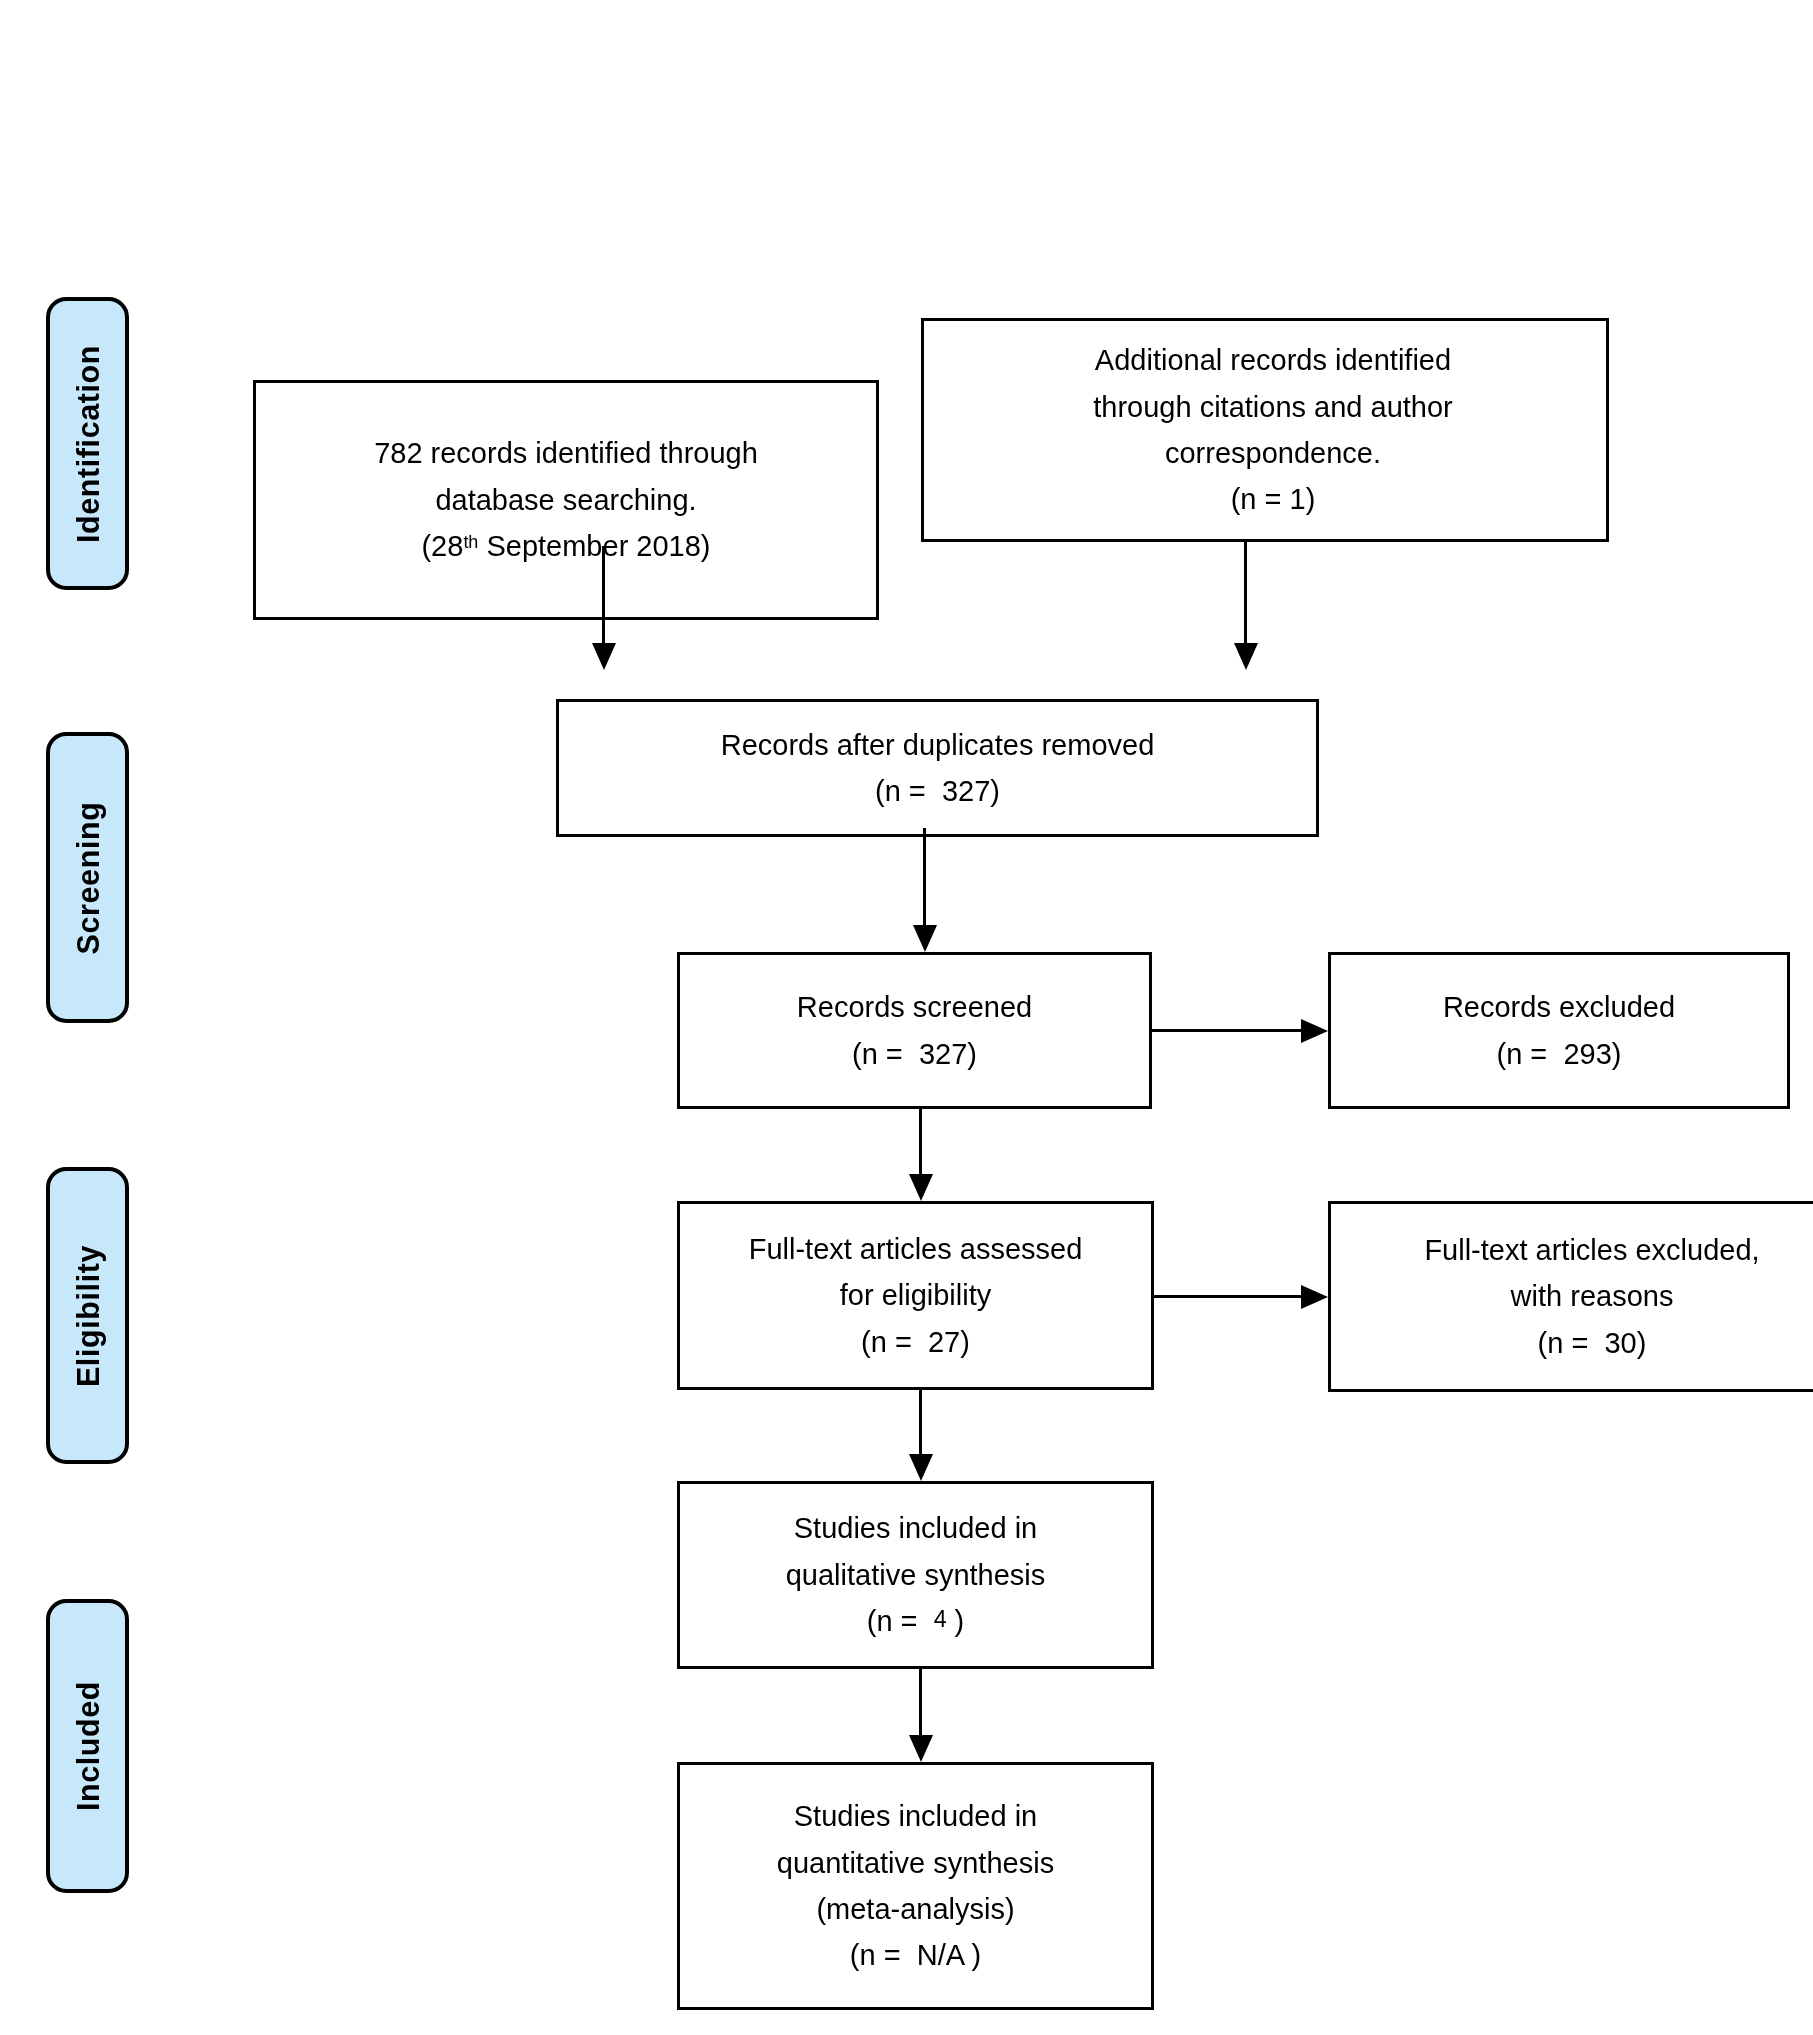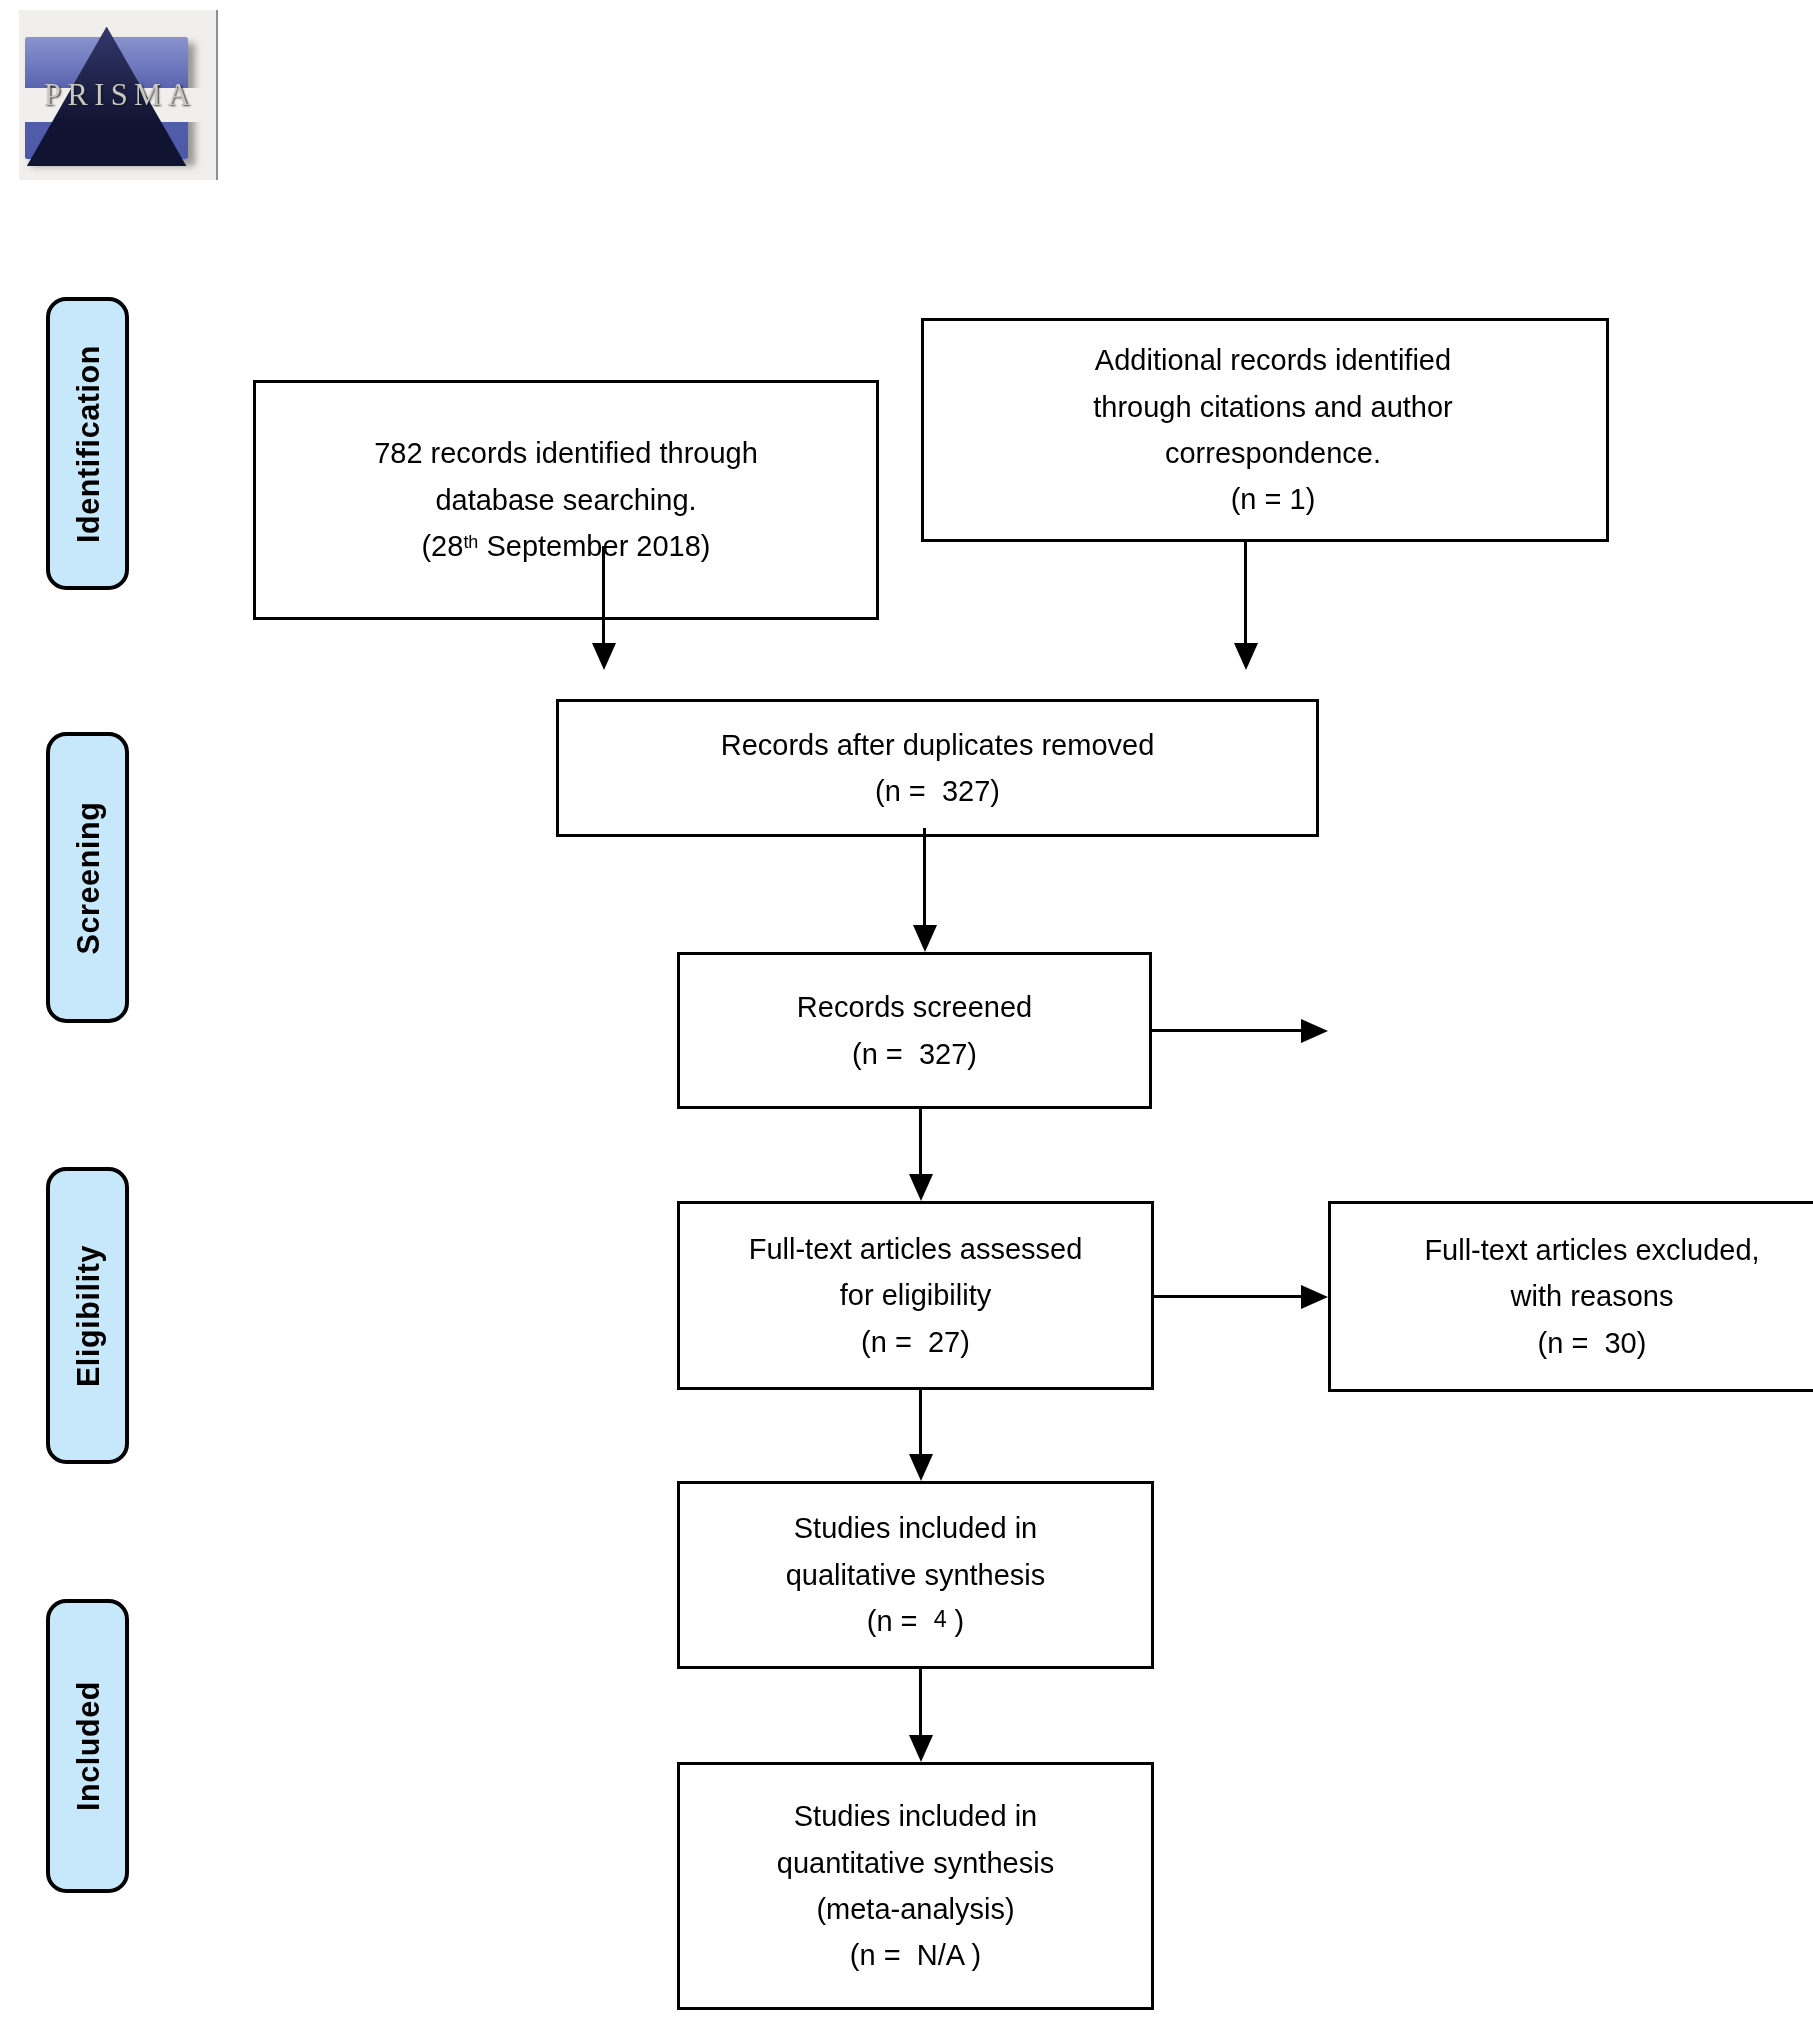--- a/index.html
+++ b/index.html
@@ -118,26 +118,20 @@
   .arrow-5{left:919px; top:1389px; height:65px;}
   .arrow-6{left:919px; top:1668px; height:67px;}
   .arrow-h1{left:1150px; top:1029px; width:151px;}
   .arrow-h2{left:1153px; top:1295px; width:148px;}
 </style>
 </head>
 <body>
 
 <div class="canvas">
 
-  <div class="logo">
-    <div class="logo-blue"></div>
-    <div class="logo-band"></div>
-    <div class="logo-tri"></div>
-    <div class="logo-text">PRISMA</div>
-  </div>
 
 
   <div class="stage stage-identification">
     <span class="stage-label">Identification</span>
   </div>
   <div class="stage stage-screening">
     <span class="stage-label">Screening</span>
   </div>
   <div class="stage stage-eligibility">
     <span class="stage-label">Eligibility</span>
@@ -156,20 +150,22 @@
 through citations and author
 correspondence.
 (n = 1)</div>
 
   <div class="fbox box-dedup">Records after duplicates removed
 (n =  327)</div>
 
   <div class="fbox box-screened">Records screened
 (n =  327)</div>
 
+  <div class="fbox box-records-excluded">Records excluded
+(n =  293)</div>
 
   <div class="fbox box-fulltext">Full-text articles assessed
 for eligibility
 (n =  27)</div>
 
   <div class="fbox box-fulltext-excluded">Full-text articles excluded,
 with reasons
 (n =  30)</div>
 
   <div class="fbox box-qualitative">

